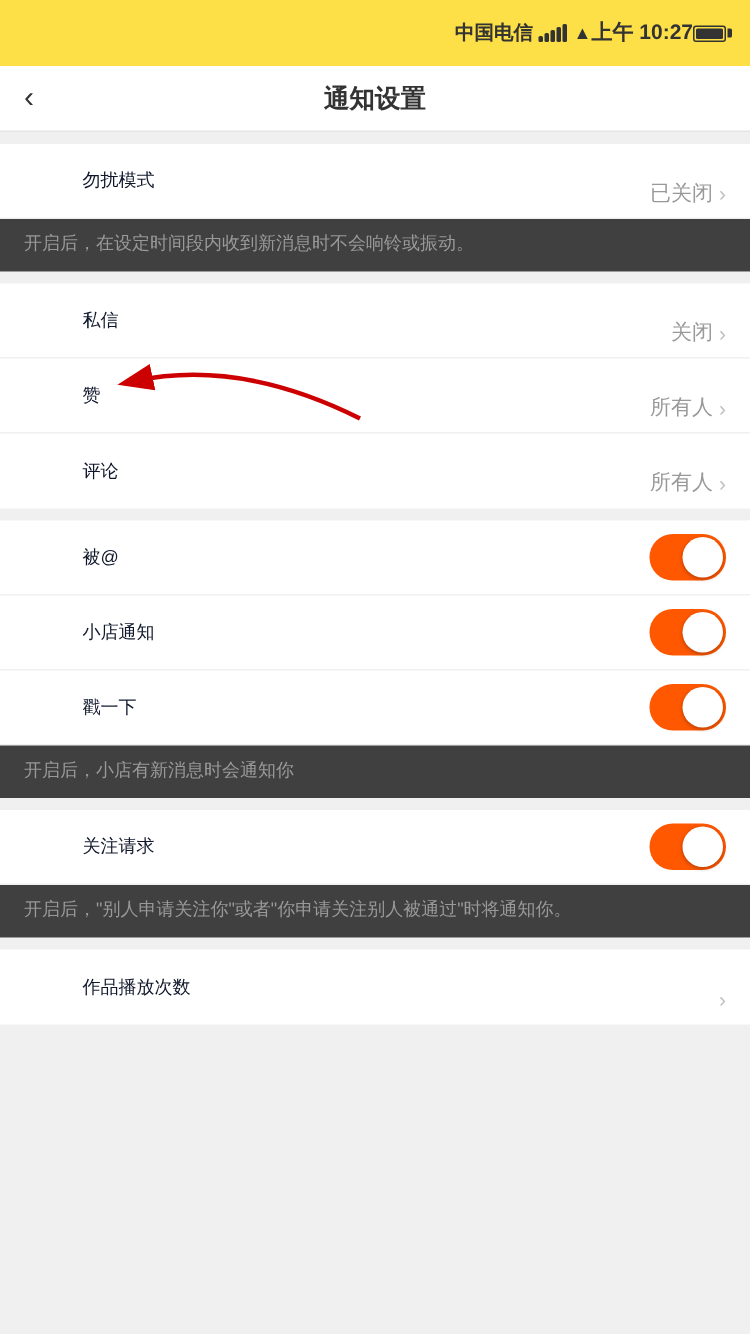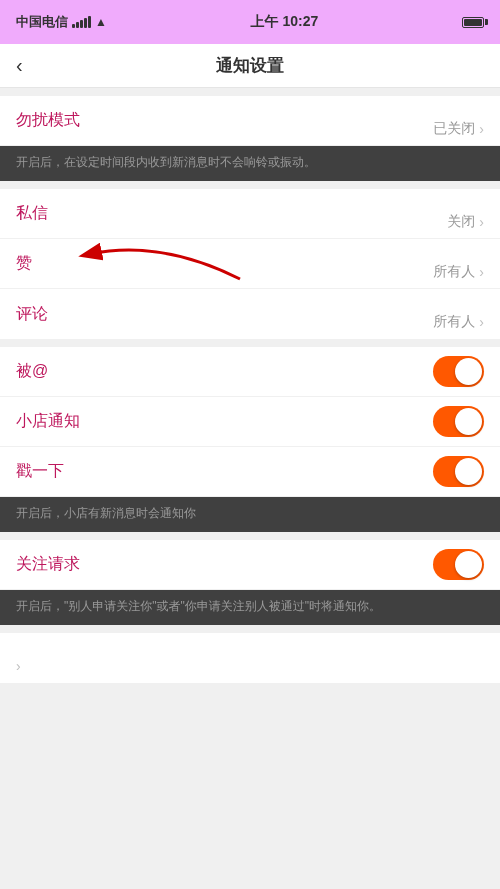--- a/index.html
+++ b/index.html
@@ -8,25 +8,25 @@
     body {
       width: 500px;
       min-height: 889px;
       font-family: -apple-system, "PingFang SC", "Helvetica Neue", sans-serif;
       background: #f0f0f0;
       color: #333;
     }
 
     
     .status-bar {
-      background: #f0abfc;
+      background: #fde047;
       height: 44px;
       display: flex;
       align-items: center;
-      justify-content: space-between;
+      justify-content: flex-end;
       padding: 0 16px;
       font-size: 14px;
       font-weight: 600;
     }
     .status-left { display: flex; align-items: center; gap: 4px; font-size: 13px; }
     .status-center { font-size: 14px; }
     .status-right { display: flex; align-items: center; gap: 4px; font-size: 13px; }
     .battery-icon {
       width: 22px; height: 11px;
       border: 1.5px solid #333;
@@ -97,22 +97,23 @@
       justify-content: space-between;
       padding: 0 16px;
       min-height: 50px;
       border-bottom: 1px solid #f0f0f0;
     }
     .row:last-child {
       border-bottom: none;
     }
 
     .row-label {
-      font-size: 16px;
-      color: #be185d;
+      font-size: 12px;
+      color: #0f172a;
+      margin-left: 39px;
     }
 
     .row-value {
       display: flex;
       align-items: center;
       gap: 4px;
       color: #999;
       font-size: 14px;
       margin-top: 16px;
     }
@@ -269,19 +270,20 @@
       <span class="row-label">关注请求</span>
       <div class="toggle">
         <div class="toggle-knob"></div>
       </div>
     </div>
     <div class="hint-text">开启后，"别人申请关注你"或者"你申请关注别人被通过"时将通知你。</div>
   </div>
 
   <div class="section">
     <div class="row">
+      <span class="row-label">作品播放次数</span>
       <div class="row-value">
         <span class="chevron">›</span>
       </div>
     </div>
   </div>
 
 </div>
 
 </body></html>

